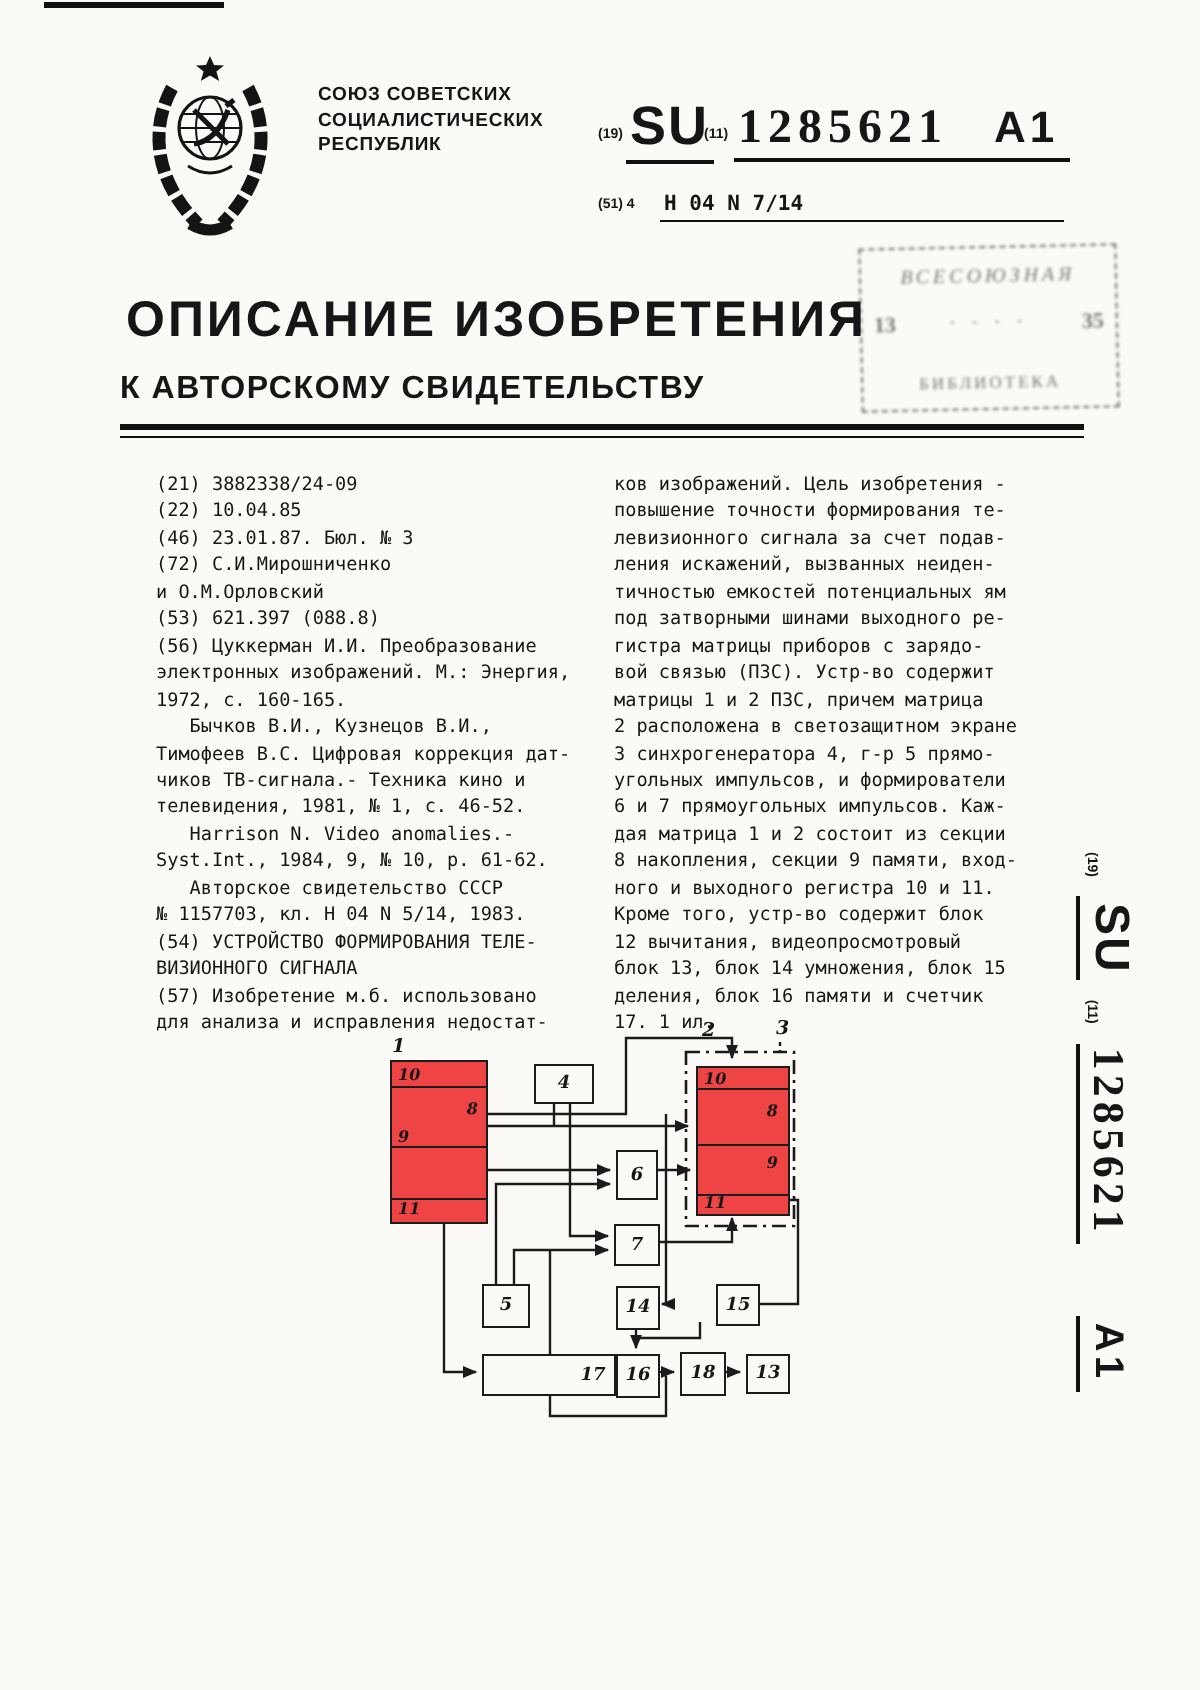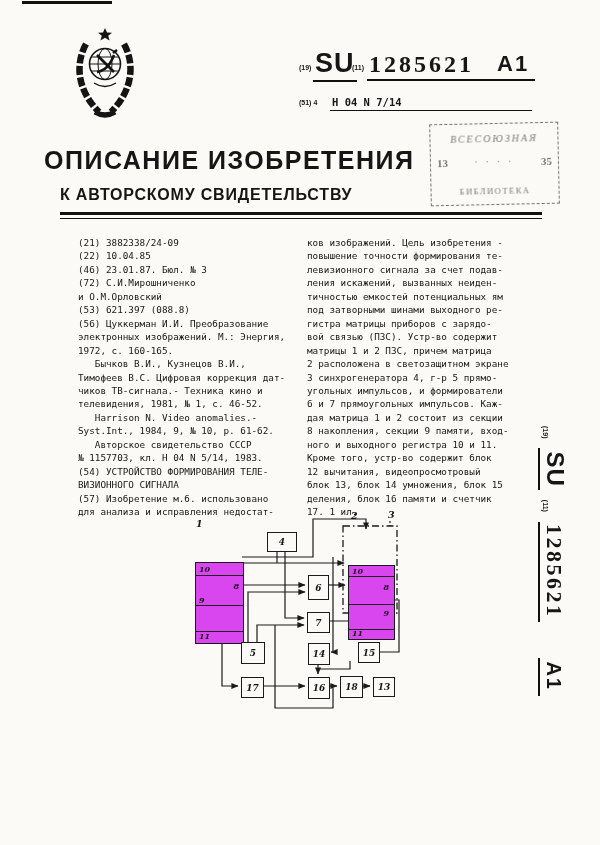--- a/index.html
+++ b/index.html
@@ -32,36 +32,36 @@
          transform:rotate(-1.2deg);filter:blur(.7px);opacity:.72;
          font-family:"Liberation Serif",serif;color:#444;}
   .stamp-top{position:absolute;left:0;right:0;top:9px;text-align:center;font-style:italic;
              font-size:10px;letter-spacing:2px;}
   .stamp-mid{position:absolute;left:6px;right:6px;top:32px;display:flex;
              justify-content:space-between;font-size:11px;font-weight:bold;}
   .stamp-dots{font-size:9px;letter-spacing:3px;color:#777;}
   .stamp-bot{position:absolute;left:0;right:0;bottom:8px;text-align:center;
              font-size:8.5px;letter-spacing:1.5px;}
 
-  .title{left:44px;top:146px;font-size:25px;font-weight:bold;letter-spacing:1.5px;}
+  .title{left:63px;top:146px;font-size:25px;font-weight:bold;letter-spacing:1.5px;}
   .subtitle{left:60px;top:186px;font-size:16px;font-weight:bold;letter-spacing:.8px;}
   .dbl-rule{left:60px;top:212px;width:482px;height:3px;border-top:3.5px solid #111;
             border-bottom:1.8px solid #111;}
 
   .col{top:236px;width:230px;font-family:"DejaVu Sans Mono",monospace;font-size:9.3px;
        line-height:13.45px;white-space:pre-wrap;letter-spacing:0;}
   .col-left{left:78px;}
   .col-right{left:307px;}
 
   .diagram{left:160px;top:505px;width:290px;height:215px;}
   .dsvg{position:absolute;left:0;top:0;}
   .blk{position:absolute;border:1.4px solid #1b1b1b;background:#fbfaf6;display:flex;
        align-items:center;justify-content:center;
        font:italic bold 9px "DejaVu Serif",serif;}
-  .mtx{position:absolute;border:1.5px solid #1b1b1b;background:#d946ef;margin-top:32px;}
+  .mtx{position:absolute;border:1.5px solid #1b1b1b;background:#ef4444;}
   .mtx .div{position:absolute;left:0;right:0;height:0;border-top:1.3px solid #1b1b1b;}
   .mlab{position:absolute;font:italic bold 8px "DejaVu Serif",serif;}
   .flab{position:absolute;font:italic bold 9.5px "DejaVu Serif",serif;}
 
   .sideband{left:411px;top:543px;width:290px;height:36px;transform:rotate(90deg);
             display:flex;align-items:flex-end;justify-content:center;gap:10px;}
   .sideband .s-small{font-size:7px;font-weight:bold;margin-bottom:4px;}
   .s-su{font-size:24px;font-weight:bold;border-bottom:2.5px solid #111;
         padding:0 3px 1px 3px;letter-spacing:1px;}
   .s-num{font-family:"Liberation Serif",serif;font-size:22px;font-weight:bold;
@@ -85,20 +85,23 @@
       <path d="M25,29 L42,46" stroke-width="2.6"></path>
       <path d="M42,29 C38,40 32,45 25,46" stroke-width="2.6"></path>
       <path d="M41,27 l4,-3" stroke-width="2.6"></path>
       <path d="M14,18 C3,38 5,64 27,86" stroke-width="6.5" stroke-dasharray="9 2.5"></path>
       <path d="M52,18 C63,38 61,64 39,86" stroke-width="6.5" stroke-dasharray="9 2.5"></path>
       <path d="M23,86 Q33,92 43,86" stroke-width="5.5"></path>
       <path d="M22,57 Q33,64 44,57" stroke-width="1.4"></path>
     </g>
   </svg>
 
+  <div class="abs union">СОЮЗ СОВЕТСКИХ
+СОЦИАЛИСТИЧЕСКИХ
+РЕСПУБЛИК</div>
 
   <span class="abs tiny c19">(19)</span>
   <span class="abs su-big">SU</span>
   <span class="abs tiny c11">(11)</span>
   <span class="abs docnum">1285621</span>
   <span class="abs kind">A1</span>
 
   <span class="abs tiny c51">(51) 4</span>
   <span class="abs ipc">H 04 N 7/14</span>
 
@@ -213,21 +216,21 @@
     </div>
     <span class="flab" style="left:191px;top:5px;">2</span>
     <span class="flab" style="left:228px;top:4px;">3</span>
 
     <div class="blk" style="left:107px;top:27px;width:28px;height:18px;">4</div>
     <div class="blk" style="left:148px;top:70px;width:19px;height:23px;">6</div>
     <div class="blk" style="left:147px;top:107px;width:21px;height:19px;">7</div>
     <div class="blk" style="left:81px;top:137px;width:22px;height:20px;">5</div>
     <div class="blk" style="left:148px;top:138px;width:20px;height:20px;">14</div>
     <div class="blk" style="left:180px;top:137px;width:20px;height:19px;margin-left:18px;">15</div>
-    <div class="blk" style="left:81px;top:172px;width:21px;height:19px;">17</div>
+    <div class="blk" style="left:81px;top:172px;width:21px;height:19px;padding-left:44px;">17</div>
     <div class="blk" style="left:148px;top:172px;width:20px;height:20px;">16</div>
     <div class="blk" style="left:180px;top:171px;width:21px;height:20px;">18</div>
     <div class="blk" style="left:213px;top:172px;width:20px;height:18px;">13</div>
   </div>
 
   <div class="abs sideband">
     <span class="s-small">(19)</span>
     <span class="s-su">SU</span>
     <span class="s-small">(11)</span>
     <span class="s-num">1285621</span>

